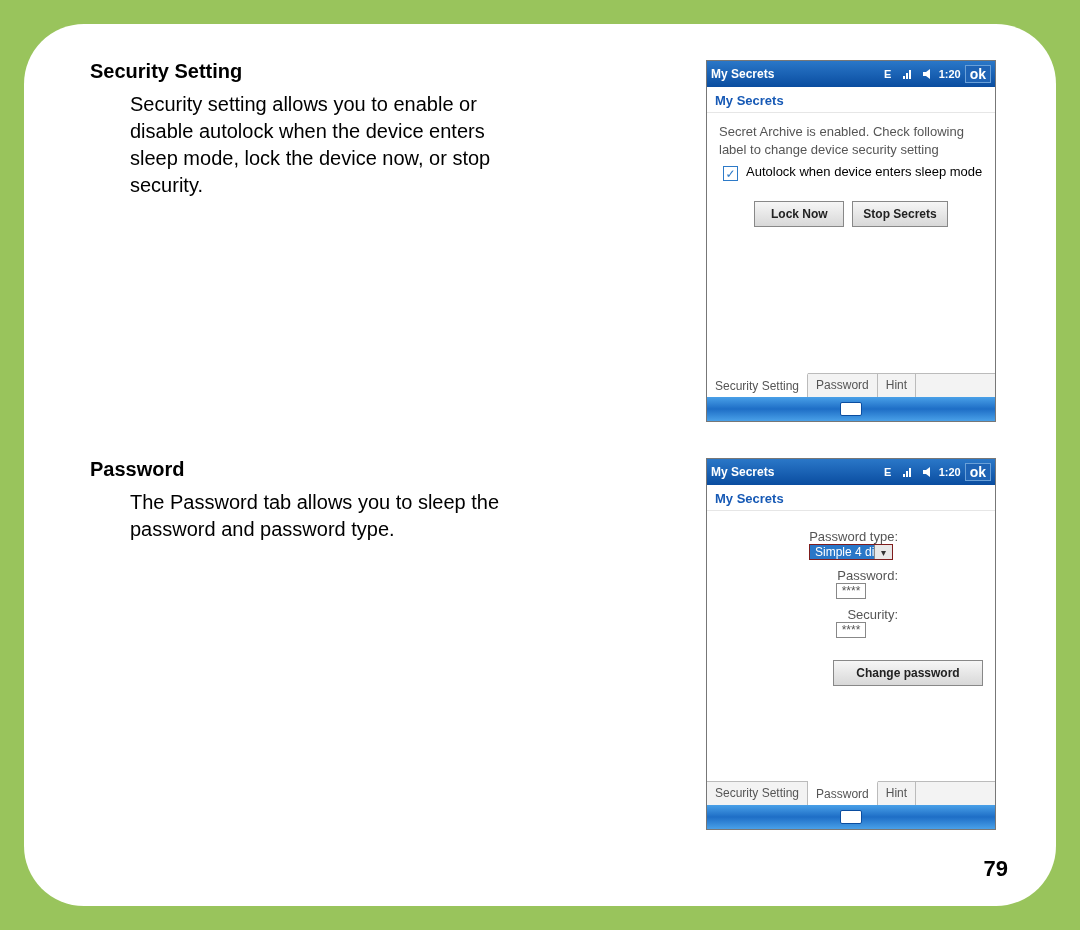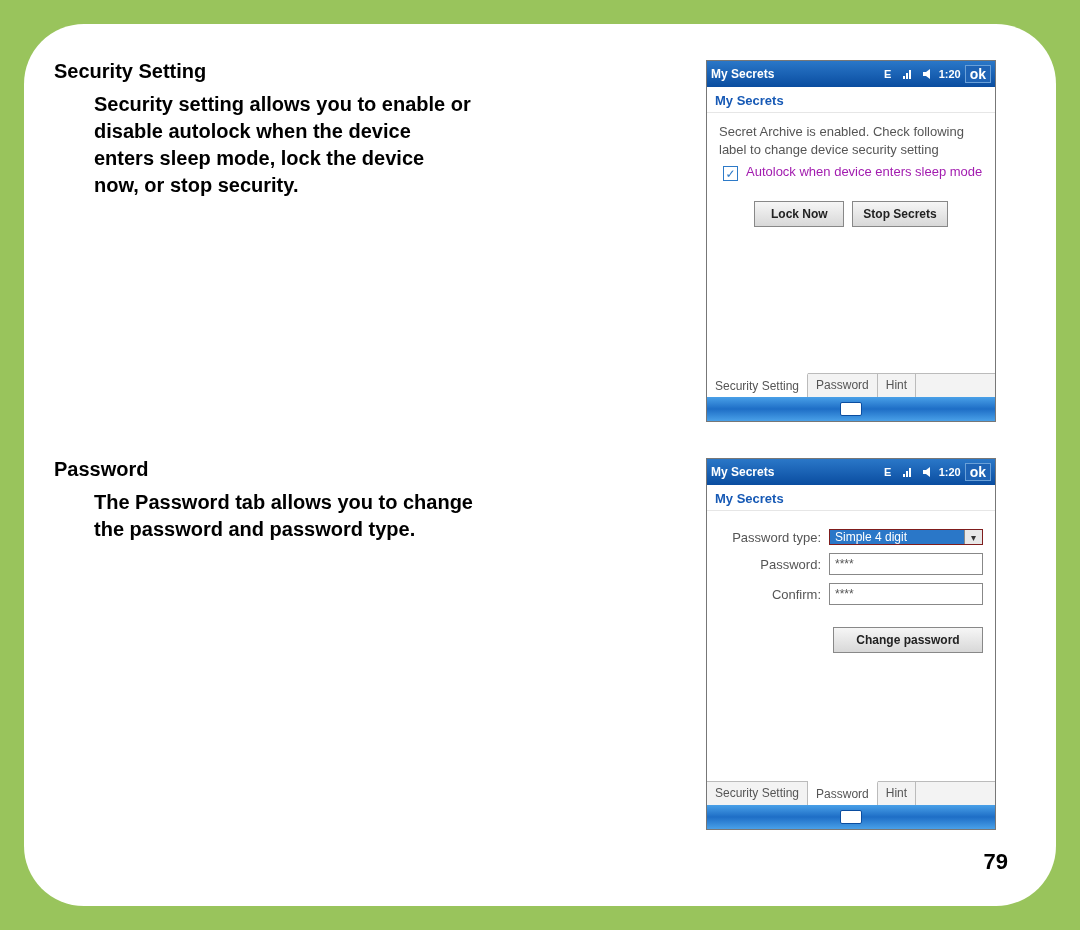--- a/index.html
+++ b/index.html
@@ -9,27 +9,27 @@
     width: 1080px;
     height: 930px;
     padding: 24px;
     position: relative;
   }
   .page {
     background: #fff;
     width: 100%;
     height: 100%;
     border-radius: 60px;
-    padding: 36px 50px 30px 30px;
+    padding: 36px 50px 30px 66px;
     position: relative;
   }
   .section { display: flex; gap: 30px; margin-bottom: 36px; }
   .text-col { flex: 1; }
   .heading { font-size: 20px; font-weight: bold; margin-bottom: 8px; }
-  .body-text { font-size: 20px; line-height: 1.35; padding-left: 40px; max-width: 420px; font-weight: bold; }
+  .body-text { font-size: 20px; line-height: 1.35; padding-left: 40px; max-width: 420px; }
   .device-col { width: 300px; display: flex; justify-content: flex-start; }
   .device {
     width: 290px;
     border: 1px solid #777;
     background: #fff;
     font-size: 13px;
     color: #333;
   }
   .titlebar {
     background: linear-gradient(#2a77c8, #0a4da0);
@@ -78,35 +78,35 @@
     width: 15px; height: 15px;
     border: 1px solid #2d7ac8;
     display: inline-flex;
     align-items: center;
     justify-content: center;
     color: #2d7ac8;
     font-size: 12px;
     flex-shrink: 0;
     margin-top: 2px;
   }
-  .check-label { flex:1; line-height: 1.3; color:#a21caf; }
+  .check-label { flex:1; line-height: 1.3; color:#000000; }
   .btn-row { display: flex; gap: 8px; justify-content: center; }
   .btn {
     background: linear-gradient(#f6f6f6, #d8d8d8);
     border: 1px solid #888;
     padding: 5px 10px;
     font-size: 12px;
     font-weight: bold;
     color: #222;
     cursor: pointer;
     min-width: 90px;
     text-align: center;
   }
   .btn.wide { min-width: 150px; }
-  .form-row { display: flex; align-items: center; margin: 8px 0; }
+  .form-row { display: flex; align-items: center; margin: 8px 0; flex-direction: column; }
   .form-label { width: 110px; text-align: right; padding-right: 8px; color:#555; font-size: 13px; }
   .select {
     flex: 1;
     height: 16px;
     border: 1px solid #7f1d1d;
     background: #2a77c8;
     color: #fff;
     display: flex;
     align-items: center;
     padding: 0 5px;
@@ -154,21 +154,21 @@
     justify-content: center;
   }
   .kbd-icon {
     width: 22px; height: 14px;
     background: #fff;
     border: 1px solid #0a4da0;
     border-radius: 2px;
   }
   .page-number {
     position: absolute;
-    bottom: 31px;
+    bottom: 24px;
     right: 48px;
     font-size: 22px;
     font-weight: bold;
   }
   .change-row { display:flex; justify-content:flex-end; margin-top: 22px; }
 </style>
 </head>
 <body>
 
 <div class="page">
@@ -216,21 +216,21 @@
         <div class="bottom-bar">
           <span class="kbd-icon"></span>
         </div>
       </div>
     </div>
   </div>
 
   <div class="section">
     <div class="text-col">
       <div class="heading">Password</div>
-      <div class="body-text">The Password tab allows you to change the password and password type.</div>
+      <div class="body-text">The Password tab allows you to sleep the password and password type.</div>
     </div>
     <div class="device-col">
       <div class="device">
         <div class="titlebar">
           <span class="title">My Secrets</span>
           <span class="ticon">E</span>
           <span class="ticon">
             <svg width="12" height="12" viewBox="0 0 12 12">
                 <path d="M1 11h2V8H1zM4 11h2V5H4zM7 11h2V2H7z" fill="#fff"></path>
               </svg>
@@ -252,21 +252,21 @@
               <span class="arrow">▾</span>
             </div>
           </div>
           <div class="form-row">
             <div class="form-label">Password:</div>
             <div class="text-input">
               <span>****</span>
             </div>
           </div>
           <div class="form-row">
-            <div class="form-label">Confirm:</div>
+            <div class="form-label">Security:</div>
             <div class="text-input">
               <span>****</span>
             </div>
           </div>
           <div class="change-row">
             <div class="btn wide">Change password</div>
           </div>
         </div>
         <div class="tabs">
           <div class="tab">Security Setting</div>

